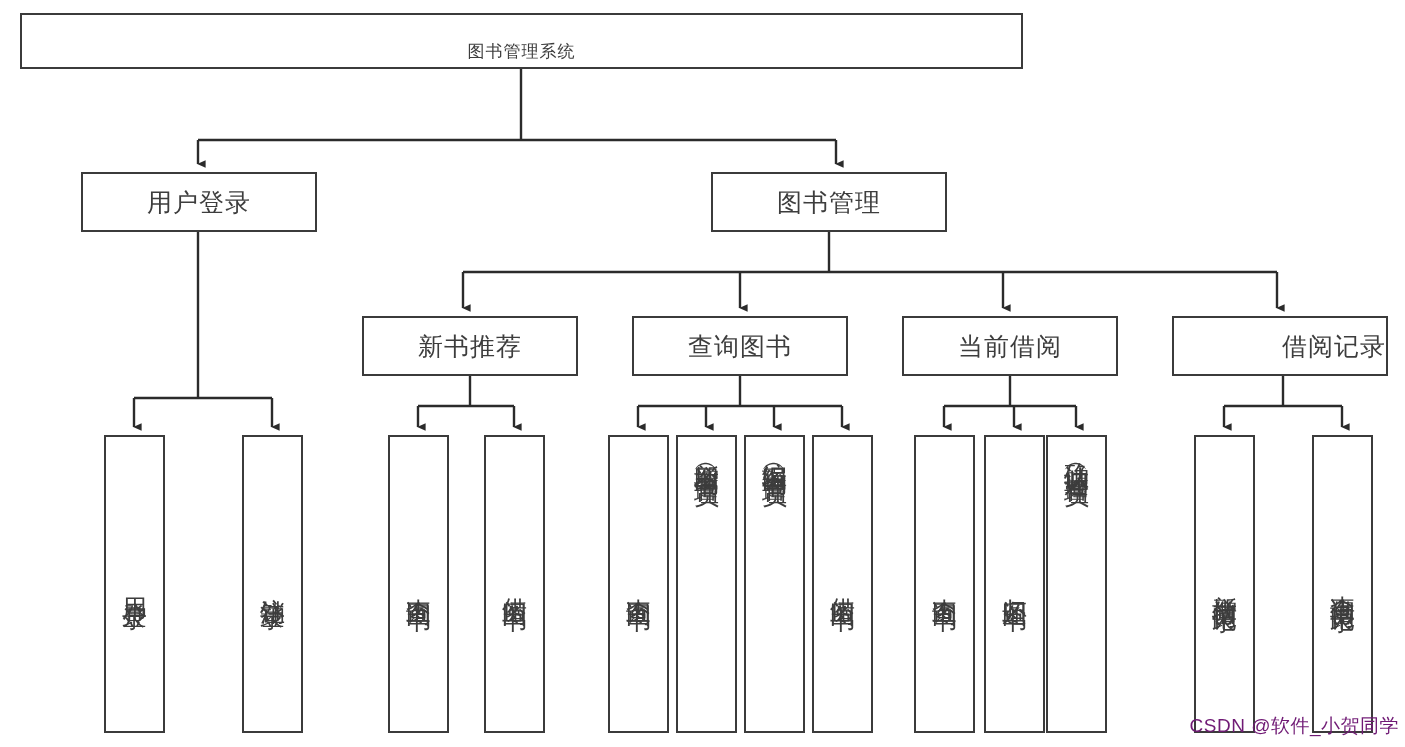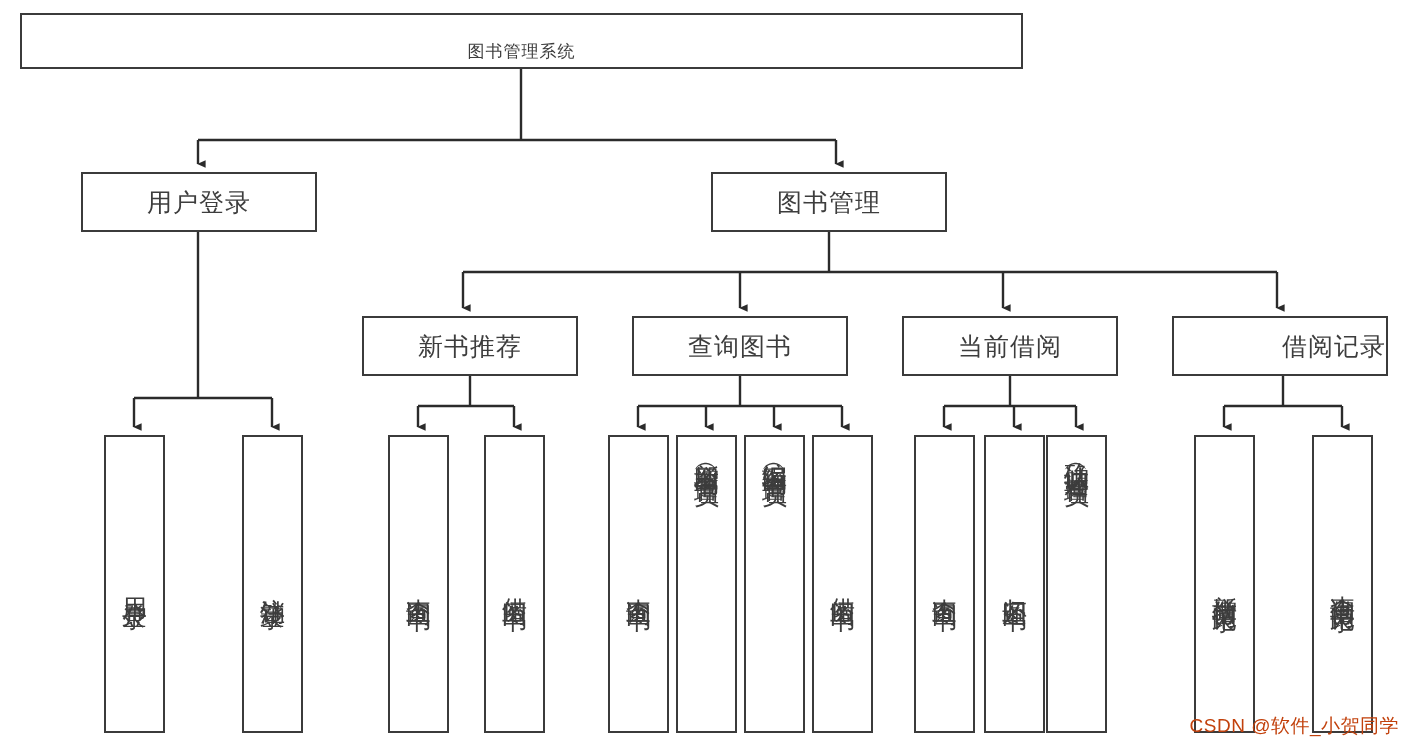--- a/index.html
+++ b/index.html
@@ -67,21 +67,21 @@
   }
   .node.v.center {
     align-items: center;
     padding-top: 0;
   }
   #watermark {
     position: absolute;
     right: 6px;
     bottom: 8px;
     font-size: 19px;
-    color: #c2410c;
+    color: #701a75;
     font-family: "Liberation Sans", "DejaVu Sans", sans-serif;
     white-space: nowrap;
     z-index: 5;
     letter-spacing: 0.5px;
   }
 </style>
 </head>
 <body>
 
 <div id="diagram-root">

